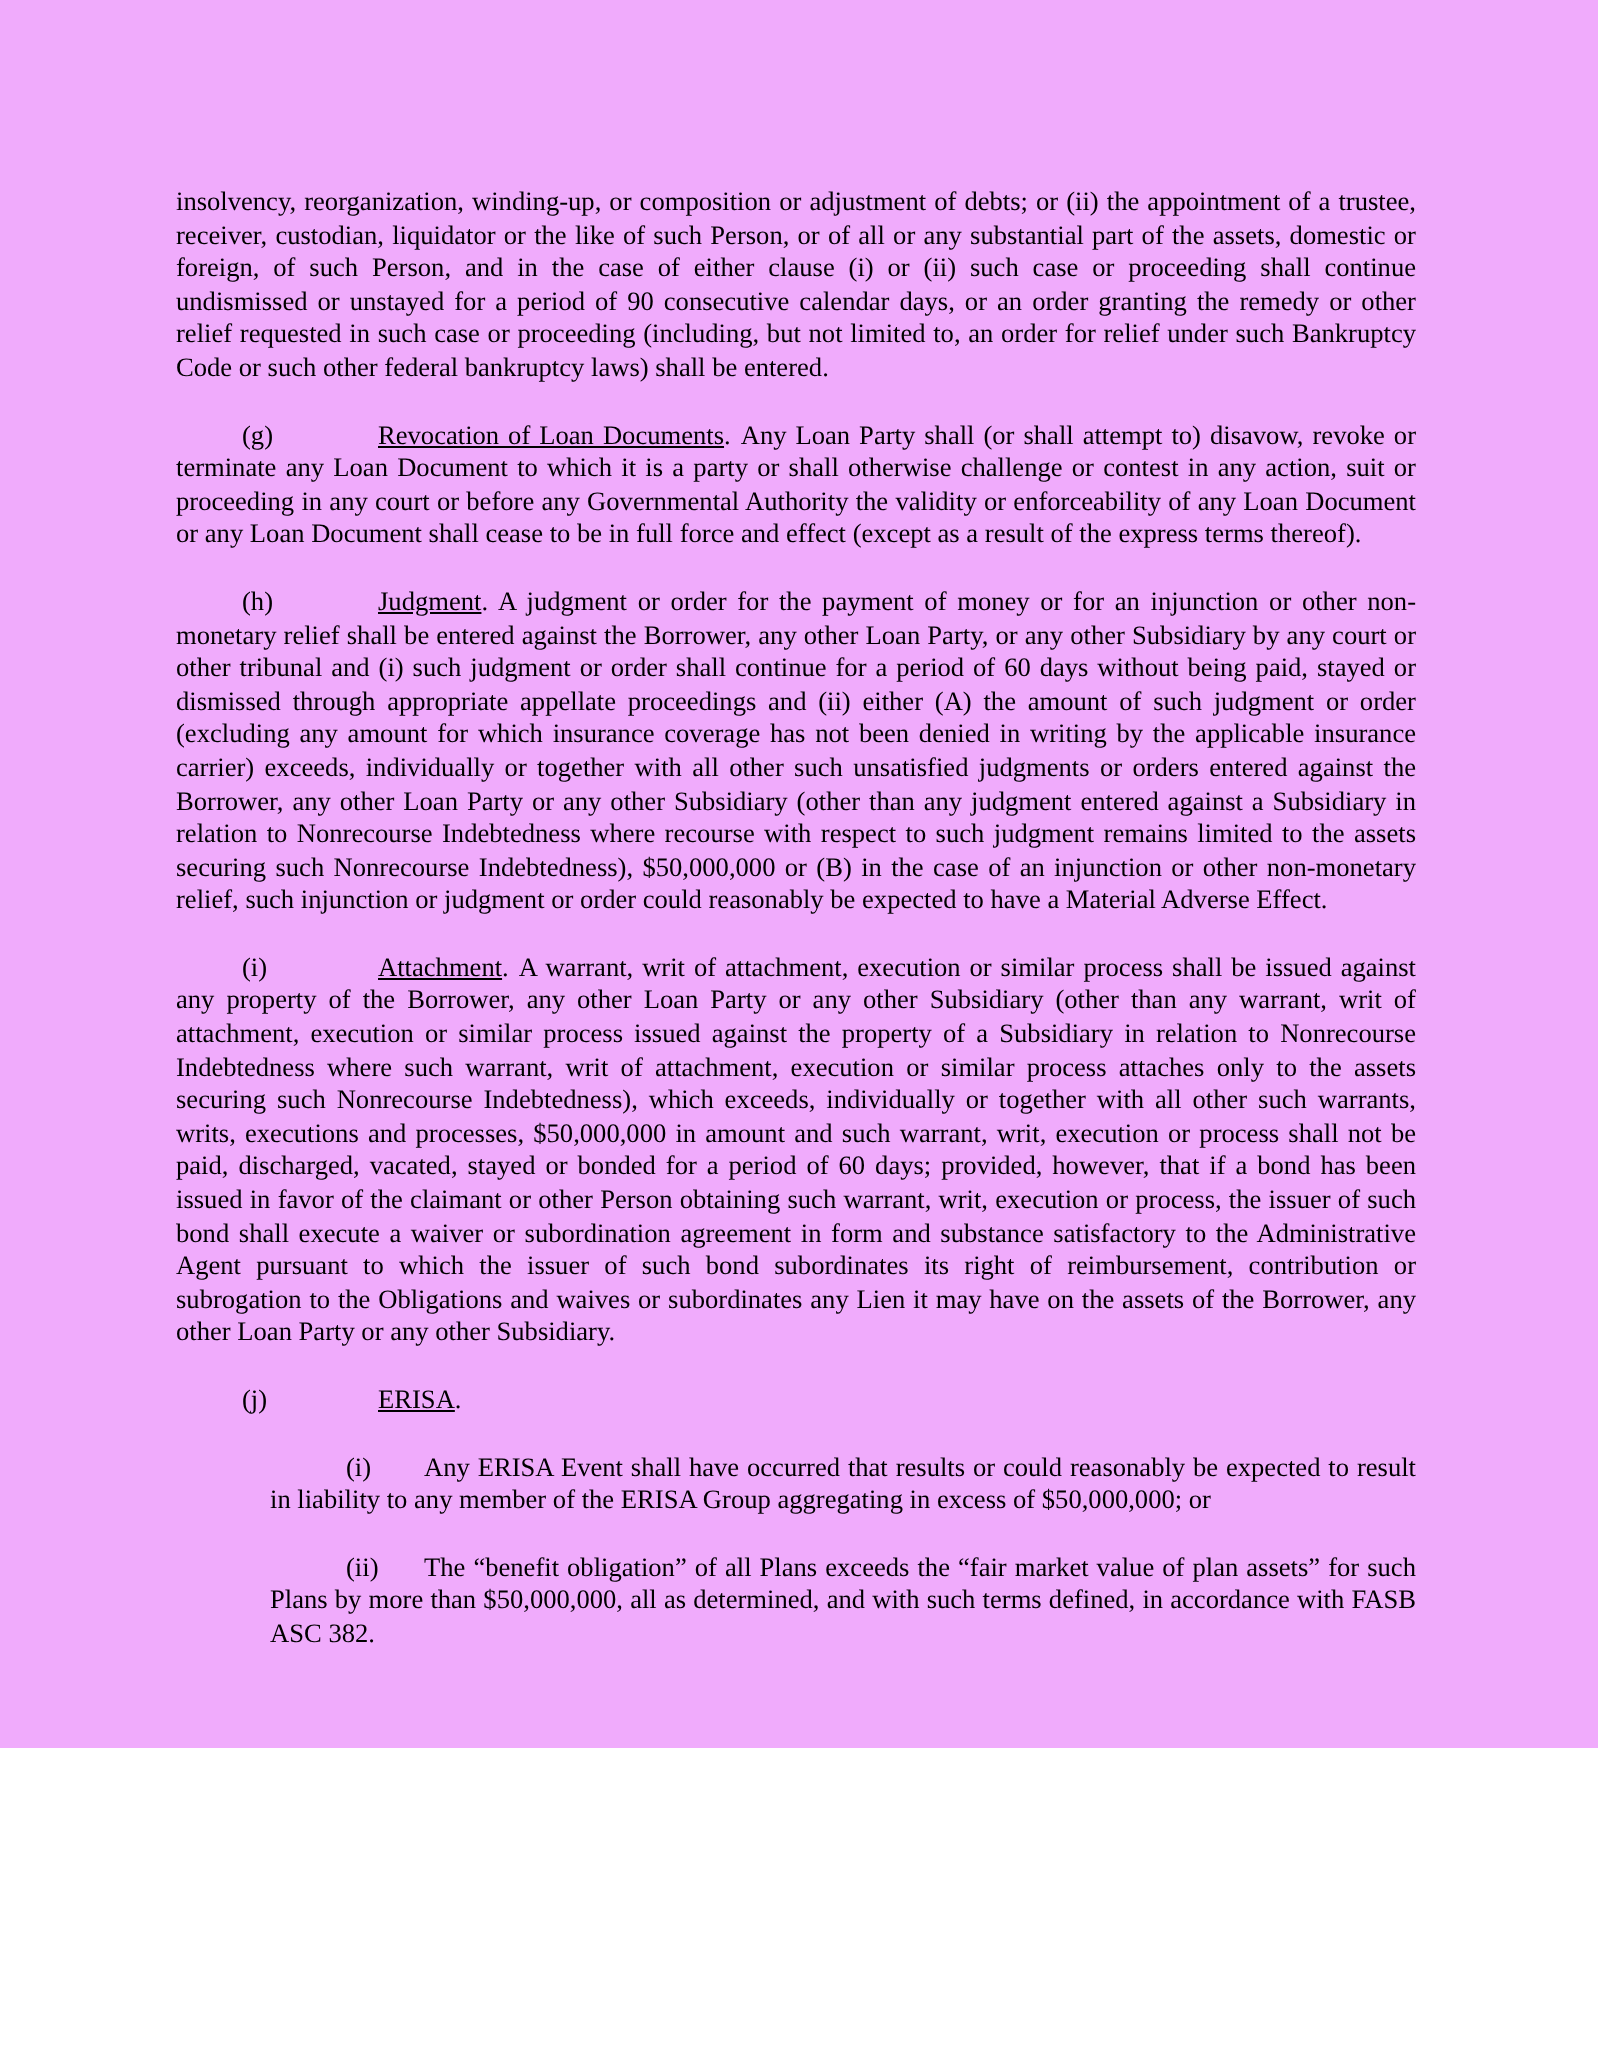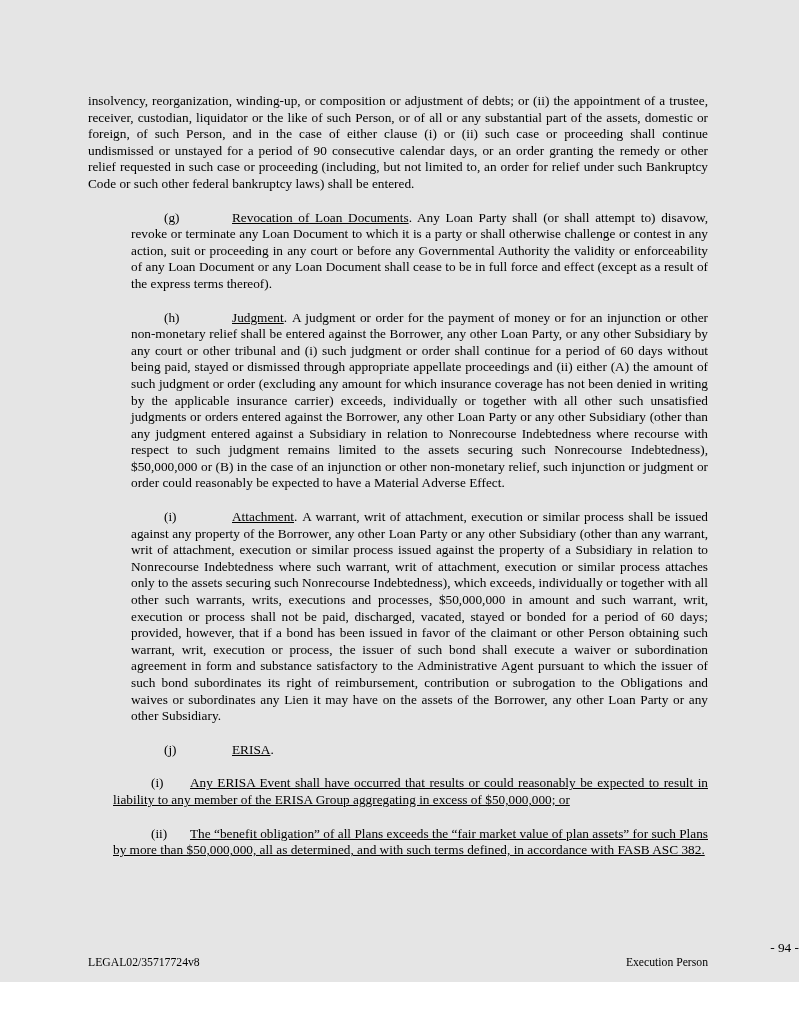--- a/index.html
+++ b/index.html
@@ -3,57 +3,55 @@
 <meta charset="utf-8">
 <style>
   html, body {
     margin: 0;
     padding: 0;
     background: #ffffff;
   }
   .page {
     position: relative;
     width: 799px;
-    height: 982px;
-    background: #e5e5e5;
+    height: 874px;
+    background: #f0abfc;
     color: #000000;
     font-family: "Liberation Serif", "DejaVu Serif", serif;
     overflow: hidden;
   }
   .content {
     position: absolute;
     left: 88px;
     top: 93px;
     width: 620px;
     font-size: 13.3px;
     line-height: 16.6px;
     text-align: justify;
   }
   .content p {
     margin: 0 0 17px 0;
   }
   p.lettered {
     text-indent: 33px;
-    margin-left: 43px;
   }
   .sec-label {
     display: inline-block;
     width: 68px;
     text-indent: 0;
   }
   .sec-heading {
     text-decoration: underline;
   }
   .sec-body {
     margin-left: 5px;
   }
   p.sub-para {
-    margin-left: 25px;
+    margin-left: 47px;
     text-indent: 38px;
-    text-decoration: underline;
   }
   .sub-label {
     display: inline-block;
     width: 39px;
     text-indent: 0;
   }
   .footer-page-number {
     position: absolute;
     top: 940px;
     left: 0;

